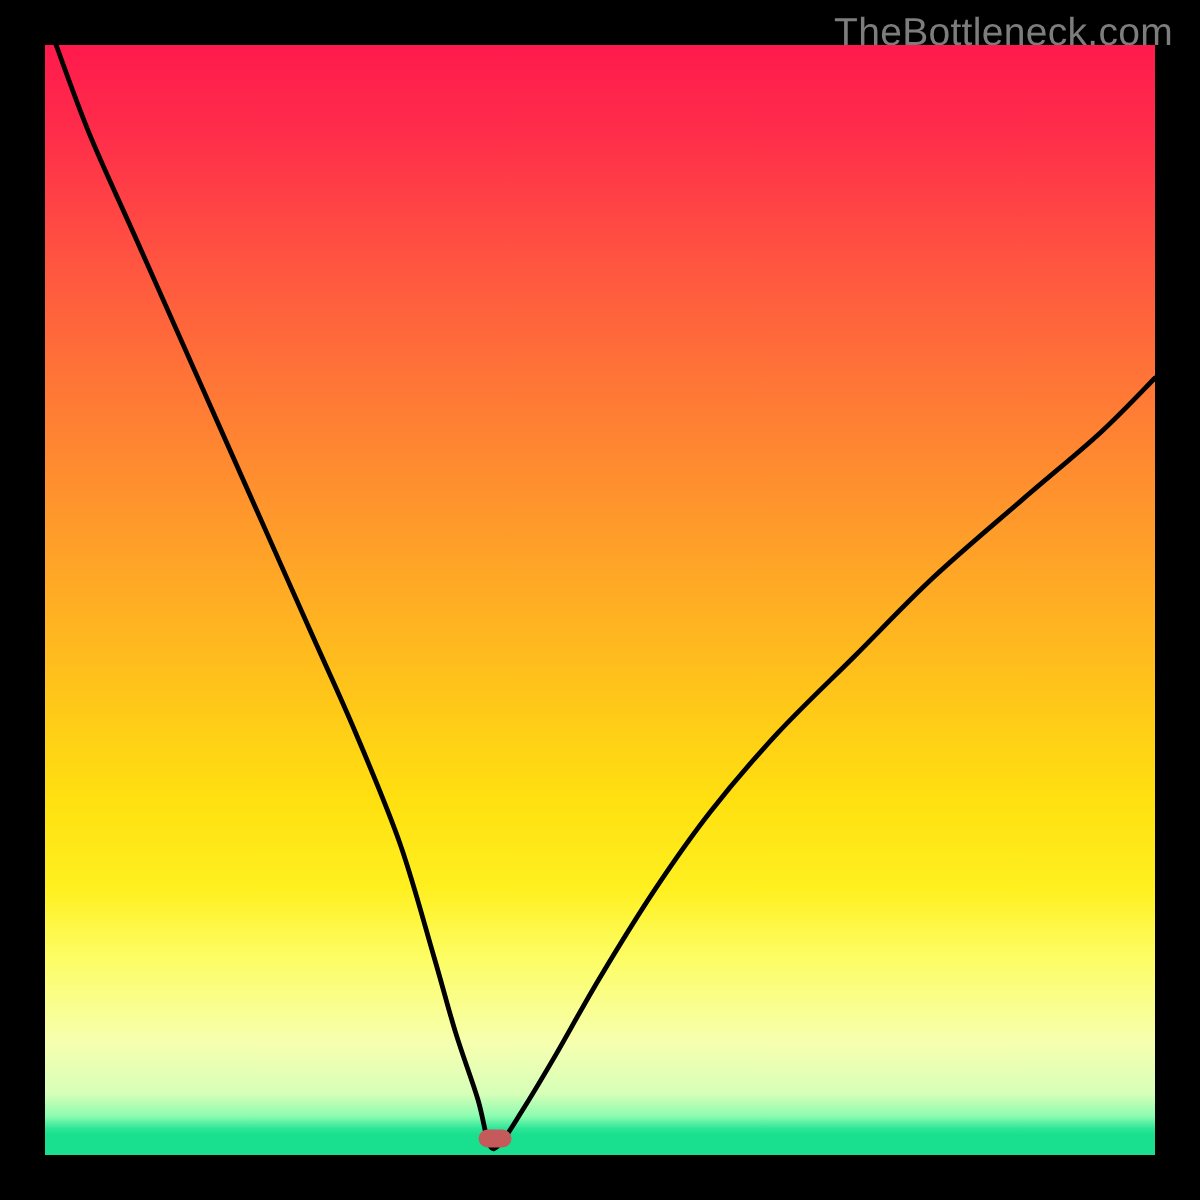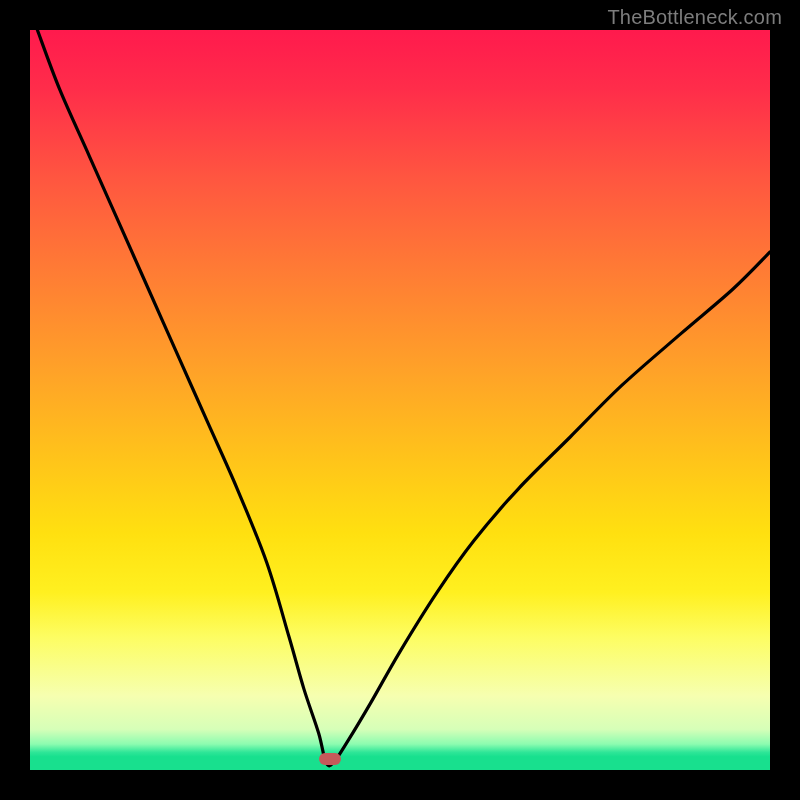--- a/index.html
+++ b/index.html
@@ -58,21 +58,21 @@
     height: 12px;
     border-radius: 6px;
     background: #c55a5a;
     transform: translate(-50%, -50%);
   }
   .watermark {
     position: absolute;
     top: 6px;
     right: 18px;
     color: #7d7d7d;
-    font-size: 20px;
+    font-size: 26px;
     letter-spacing: 0.2px;
     font-weight: 500;
     margin-left: 36px;
   }
 </style>
 </head>
 <body>
 
 <div class="frame">
 

